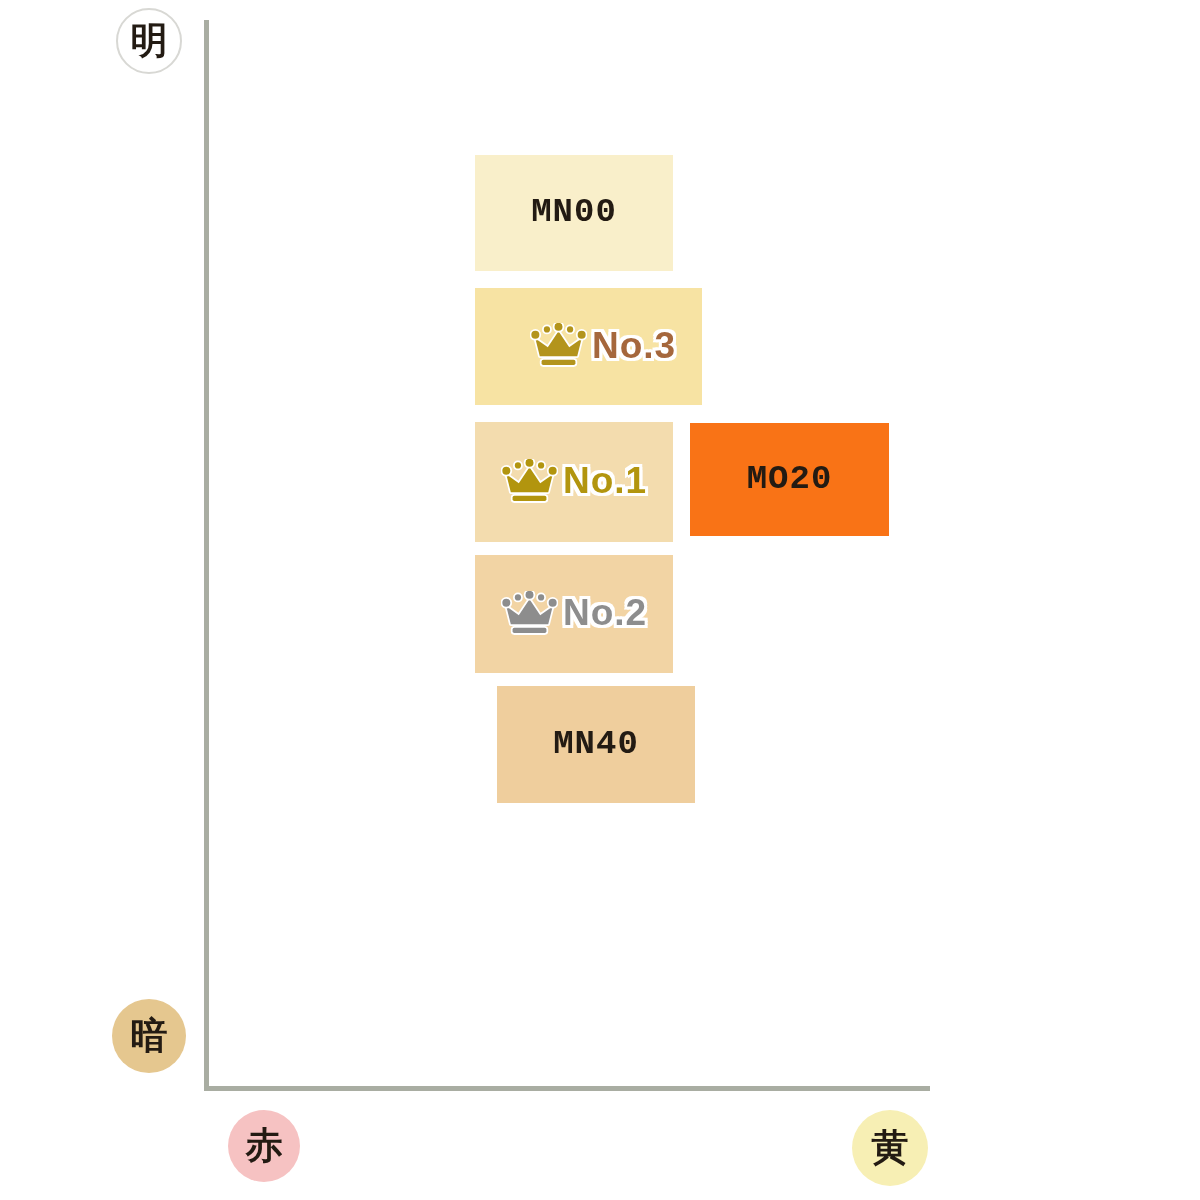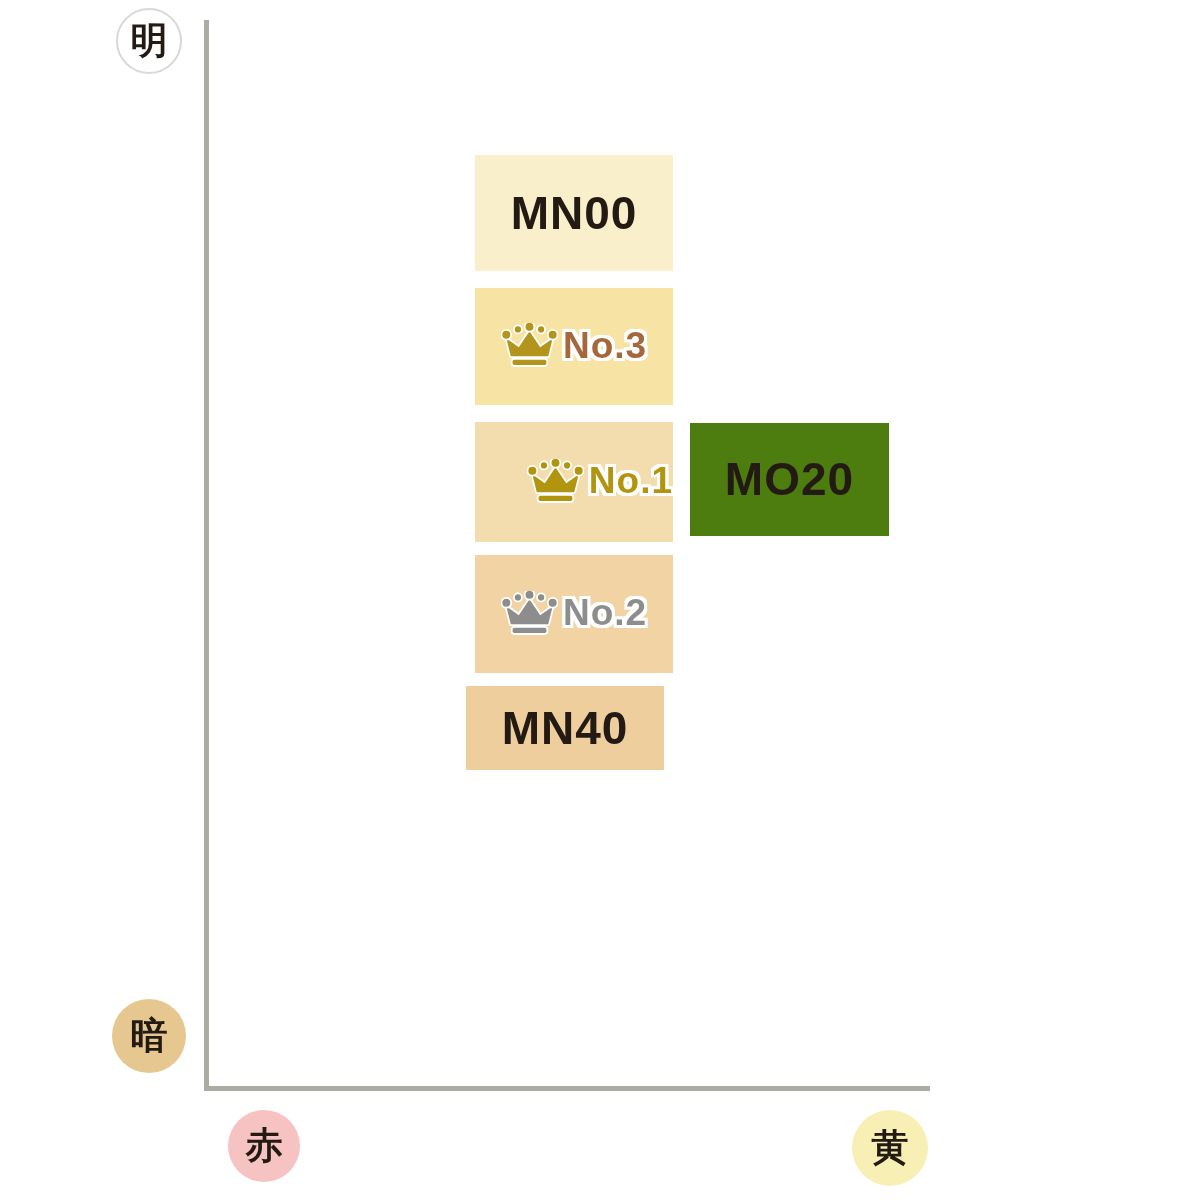--- a/index.html
+++ b/index.html
@@ -49,28 +49,29 @@
     display: flex;
     flex-direction: column;
     align-items: center;
     justify-content: center;
   }
   .p-mn00 { left: 475px; top: 155px; width: 198px; height: 116px; }
   .p-mn10 { left: 475px; top: 288px; width: 198px; height: 117px; }
   .p-mn20 { left: 475px; top: 422px; width: 198px; height: 120px; }
   .p-mo20 { left: 690px; top: 423px; width: 199px; height: 113px; }
   .p-mn30 { left: 475px; top: 555px; width: 198px; height: 118px; }
-  .p-mn40 { left: 466px; top: 686px; width: 198px; height: 84px; }
+  .p-mn40 { left: 497px; top: 686px; width: 198px; height: 117px; }
 
   .shade-label {
-    font-size: 46px;
+    font-size: 34px;
     font-weight: bold;
     color: #231b13;
     letter-spacing: 1px;
     line-height: 1.1;
+    font-family: Liberation Mono, monospace;
   }
   .rank-row {
     display: flex;
     align-items: center;
     gap: 5px;
     margin-bottom: 2px;
   }
   .rank-text {
     font-size: 37px;
     font-weight: bold;
@@ -93,59 +94,59 @@
 
   <div class="axis-circle c-bright" style="background: rgb(255, 255, 255);">明</div>
   <div class="axis-circle c-dark" style="background: rgb(229, 199, 143);">暗</div>
   <div class="axis-circle c-red" style="background: rgb(246, 194, 194);">赤</div>
   <div class="axis-circle c-yellow" style="background: rgb(247, 239, 180);">黄</div>
 
   <div class="shade p-mn00" style="background: rgb(249, 239, 202);">
     <div class="shade-label">MN00</div>
   </div>
 
-  <div class="shade p-mn10" style="background: rgb(247, 227, 163);">
+  <div class="shade p-mn10" style="background: rgb(247, 227, 163); padding-left: 29px;">
     <div class="rank-row">
       <span class="crown" style="color: rgb(179, 148, 28);">
         <svg viewBox="0 0 64 50" aria-hidden="true">
           <g fill="currentColor" stroke="#ffffff" stroke-width="4" paint-order="stroke" stroke-linejoin="round">
             <path d="M11 37 L6 17 L20 27 L32 9 L44 27 L58 17 L53 37 Z"></path>
             <circle cx="6" cy="13" r="4.5"></circle>
             <circle cx="19" cy="7" r="3.5"></circle>
             <circle cx="32" cy="4" r="4.5"></circle>
             <circle cx="45" cy="7" r="3.5"></circle>
             <circle cx="58" cy="13" r="4.5"></circle>
             <rect x="13" y="41" width="38" height="6" rx="2"></rect>
           </g>
         </svg>
       </span>
       <span class="rank-text" style="color: rgb(165, 103, 60);">No.3</span>
     </div>
   </div>
 
-  <div class="shade p-mn20" style="background: rgb(243, 220, 174); align-items: flex-end;">
+  <div class="shade p-mn20" style="background: rgb(243, 220, 174);">
     <div class="rank-row">
       <span class="crown" style="color: rgb(178, 149, 14);">
         <svg viewBox="0 0 64 50" aria-hidden="true">
           <g fill="currentColor" stroke="#ffffff" stroke-width="4" paint-order="stroke" stroke-linejoin="round">
             <path d="M11 37 L6 17 L20 27 L32 9 L44 27 L58 17 L53 37 Z"></path>
             <circle cx="6" cy="13" r="4.5"></circle>
             <circle cx="19" cy="7" r="3.5"></circle>
             <circle cx="32" cy="4" r="4.5"></circle>
             <circle cx="45" cy="7" r="3.5"></circle>
             <circle cx="58" cy="13" r="4.5"></circle>
             <rect x="13" y="41" width="38" height="6" rx="2"></rect>
           </g>
         </svg>
       </span>
       <span class="rank-text" style="color: rgb(178, 149, 14);">No.1</span>
     </div>
   </div>
 
-  <div class="shade p-mo20" style="background: #4d7c0f;">
+  <div class="shade p-mo20" style="background: #f97316;">
     <div class="shade-label">MO20</div>
   </div>
 
   <div class="shade p-mn30" style="background: rgb(242, 212, 164); gap: 18px;">
     <div class="rank-row">
       <span class="crown" style="color: rgb(141, 141, 141);">
         <svg viewBox="0 0 64 50" aria-hidden="true">
           <g fill="currentColor" stroke="#ffffff" stroke-width="4" paint-order="stroke" stroke-linejoin="round">
             <path d="M11 37 L6 17 L20 27 L32 9 L44 27 L58 17 L53 37 Z"></path>
             <circle cx="6" cy="13" r="4.5"></circle>

